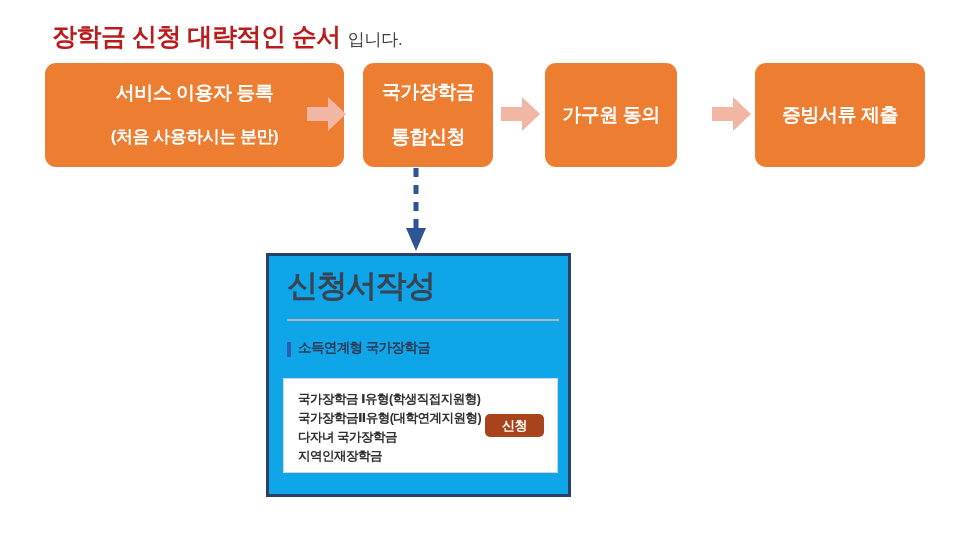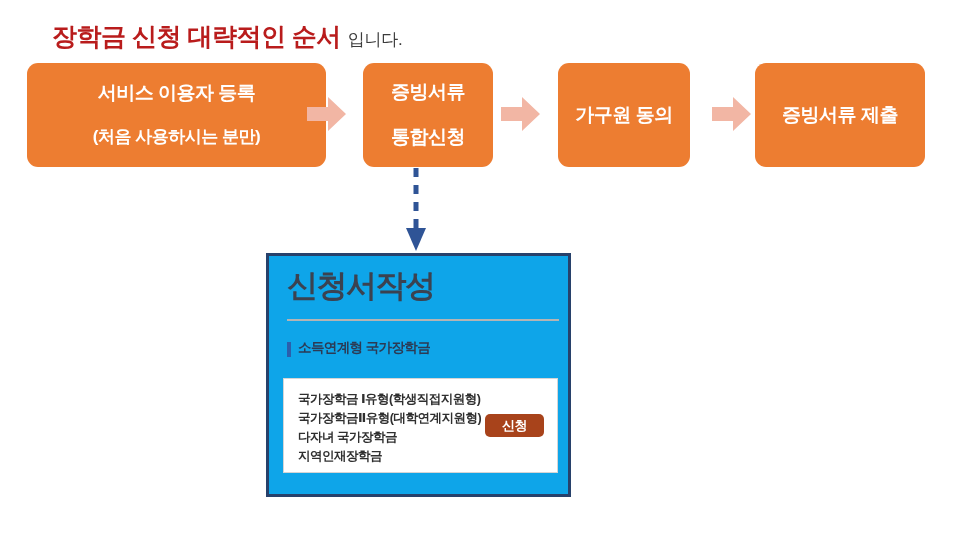--- a/index.html
+++ b/index.html
@@ -55,23 +55,23 @@
     justify-content: center;
     color: #ffffff;
     font-weight: bold;
     letter-spacing: -0.5px;
     text-align: center;
   }
   .flow-line  { font-size: 19px; line-height: 1.1; }
   .flow-line2 { font-size: 17px; line-height: 1.1; margin-top: 24px; }
   .flow-single { font-size: 19px; line-height: 1.1; }
 
-  #box-1 { left: 27px;  width: 299px; }
+  #box-1 { left: 45px;  width: 299px; }
   #box-2 { left: 363px; width: 130px; }
-  #box-3 { left: 545px; width: 132px; margin-left: 13px; }
+  #box-3 { left: 545px; width: 132px; }
   #box-4 { left: 755px; width: 170px; }
 
   #box-2 .flow-line2 { margin-top: 24px; font-size: 19px; }
   #box-4 .flow-line2 { margin-top: 10px; font-size: 19px; }
 
   
   .arrow-right {
     position: absolute;
     top: 96px;
     width: 40px;
@@ -192,21 +192,21 @@
     <span class="title-main">장학금 신청 대략적인 순서</span>
     <span class="title-suffix">입니다.</span>
   </div>
 
   <div class="flow-box" id="box-1">
     <div class="flow-line">서비스 이용자 등록</div>
     <div class="flow-line2">(처음 사용하시는 분만)</div>
   </div>
 
   <div class="flow-box" id="box-2">
-    <div class="flow-line">증빙서류</div>
+    <div class="flow-line">국가장학금</div>
     <div class="flow-line2">통합신청</div>
   </div>
 
   <div class="flow-box" id="box-3">
     <div class="flow-single">가구원 동의</div>
   </div>
 
   <div class="flow-box" id="box-4">
     <div class="flow-line">증빙서류 제출</div>
   </div>

